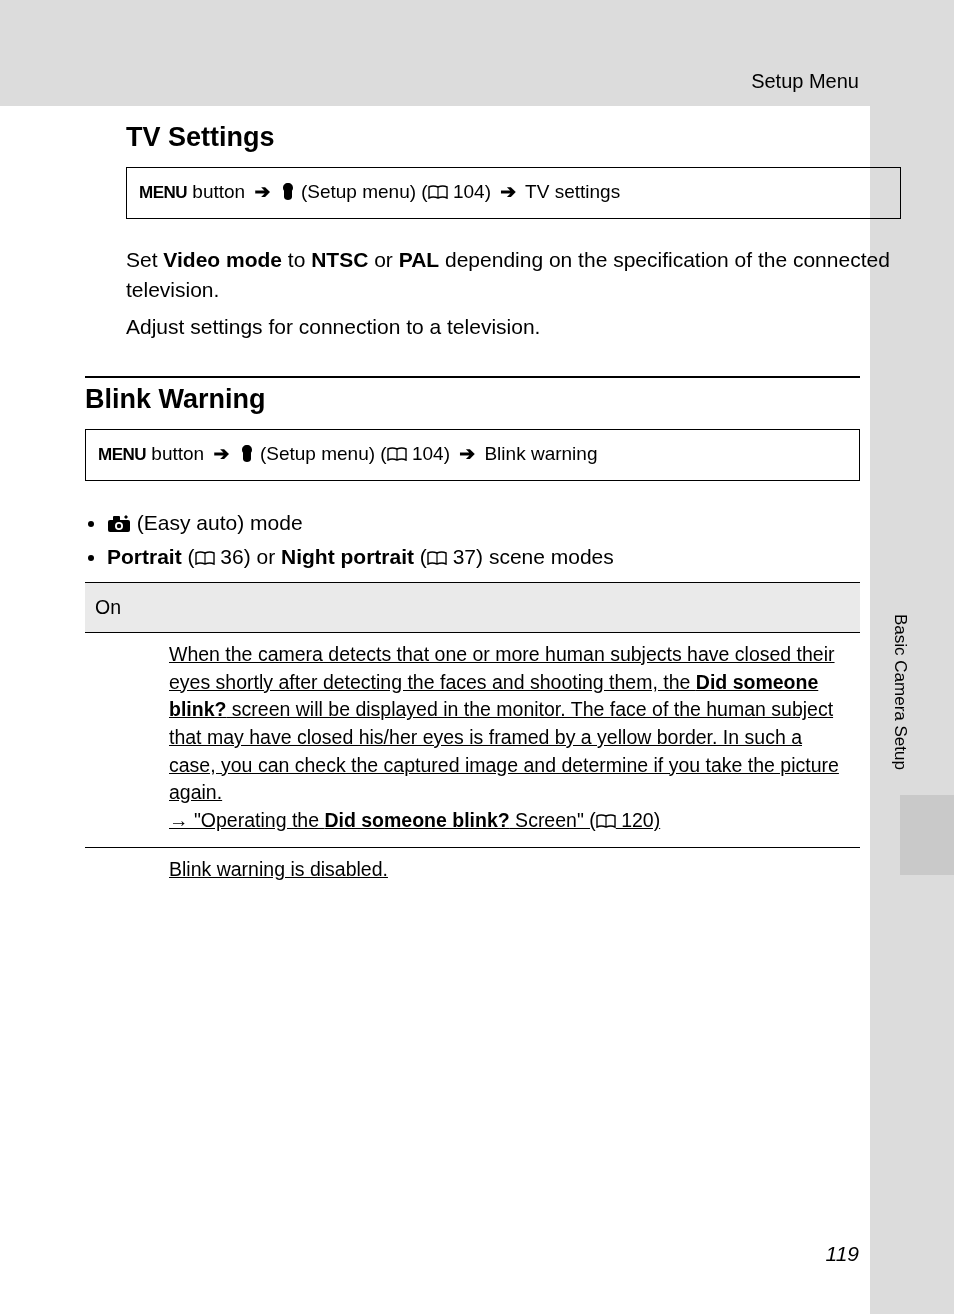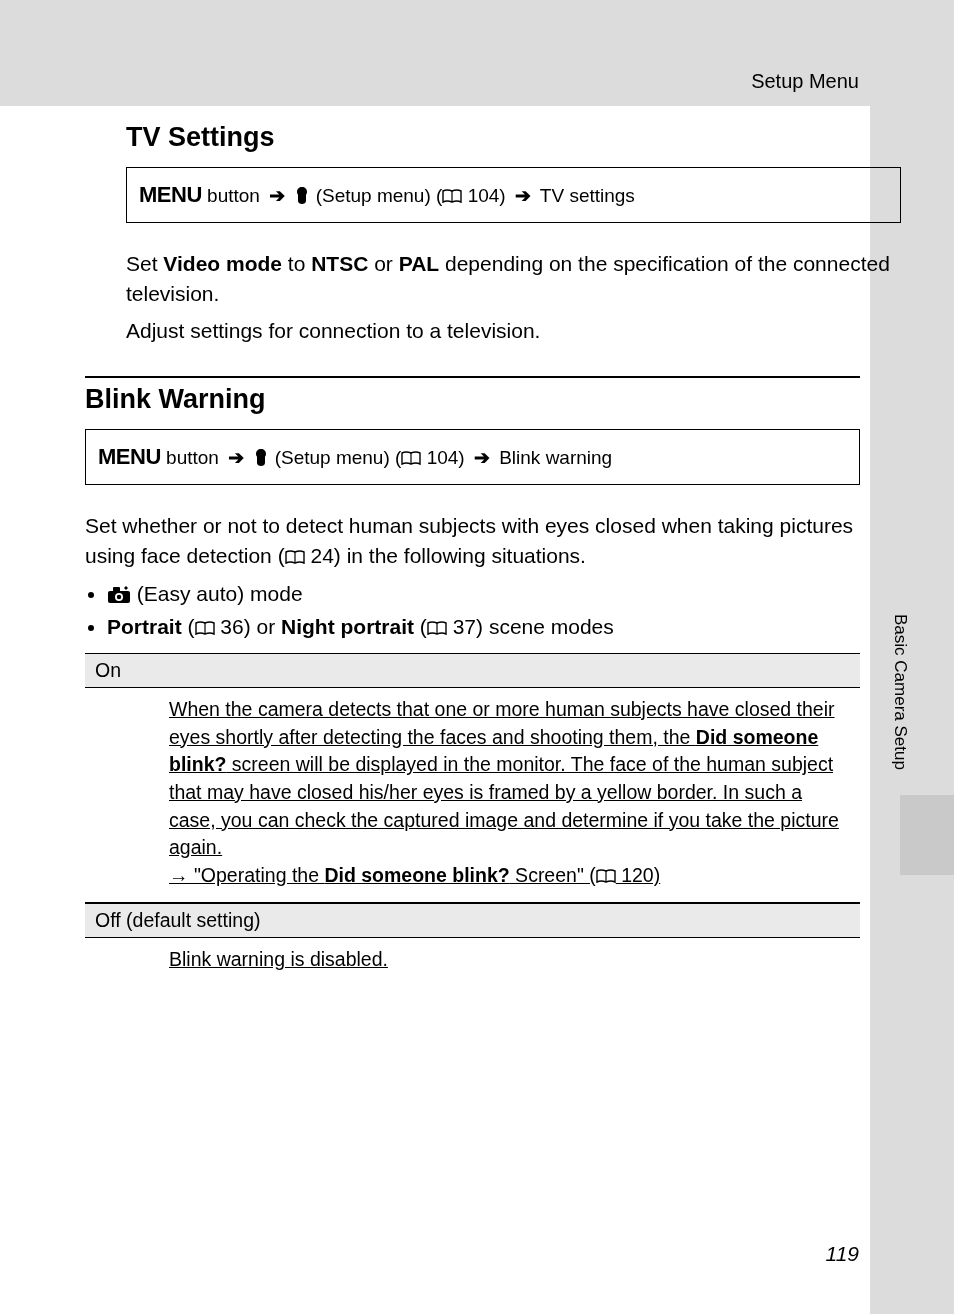--- a/index.html
+++ b/index.html
@@ -69,21 +69,21 @@
     padding:10px 12px;
     font-size:19px;
     margin-bottom:26px;
     line-height:1.5;
   }
   .menu-word {
     font-family: Arial, sans-serif;
     font-weight:600;
     font-stretch:condensed;
     letter-spacing:-0.5px;
-    font-size:22px;
+    font-size:17px;
     text-align:center;
   }
   .arrow { font-weight:700; margin:0 4px; }
   .bookicon {
     display:inline-block;
     width:20px; height:14px;
     position:relative;
     vertical-align:-1px;
   }
   .bookicon svg { width:20px; height:14px; }
@@ -119,21 +119,21 @@
   hr.thick {
     border:none;
     border-top:2px solid #000;
     margin:0;
   }
   .tbl { width:100%; font-size:19.5px; }
   .tbl-head {
     border-top:1px solid #000;
     border-bottom:1px solid #000;
     background:#eaeaea;
-    padding:5px 10px;
+    padding:13px 10px;
   }
   .tbl-body {
     padding:8px 10px 12px 84px;
     line-height:1.42;
     border-bottom:1px solid #000;
     text-decoration:underline;
   }
   .tbl-body.last { border-bottom:none; }
   .pagenum {
     position:absolute;
@@ -180,26 +180,20 @@
     <h2 class="section-title">Blink Warning</h2>
     <div class="nav-box">
       <span class="menu-word">MENU</span><span> button </span><span class="arrow">➔</span>
       <span class="wrench"><svg width="16" height="18" viewBox="0 0 16 18">
             <path d="M8 1 C5 1 3 3 3 6 C3 7 3.3 8 4 8.8 L4 15 C4 17 6 18 8 18 C10 18 12 17 12 15 L12 8.8 C12.7 8 13 7 13 6 C13 3 11 1 8 1 Z M8 3 L8 7 L6 7 L6 3.5 C5.4 4.1 5 5 5 6 C5 7.7 6.3 9 8 9 C9.7 9 11 7.7 11 6 C11 5 10.6 4.1 10 3.5 L10 7 L8 7 Z" fill="#000"></path>
           </svg></span><span> (Setup menu) (</span><span class="bookicon"><svg viewBox="0 0 20 14">
             <path d="M1 2 Q5 0 10 2 Q15 0 19 2 L19 13 Q15 11 10 13 Q5 11 1 13 Z" fill="none" stroke="#000" stroke-width="1.4"></path>
             <line x1="10" y1="2" x2="10" y2="13" stroke="#000" stroke-width="1.2"></line>
           </svg></span><span> 104) </span><span class="arrow">➔</span><span> Blink warning</span>
     </div>
-    <p class="body">
-      <span>Set whether or not to detect human subjects with eyes closed when taking pictures using face detection (</span><span class="bookicon"><svg viewBox="0 0 20 14">
-            <path d="M1 2 Q5 0 10 2 Q15 0 19 2 L19 13 Q15 11 10 13 Q5 11 1 13 Z" fill="none" stroke="#000" stroke-width="1.4"></path>
-            <line x1="10" y1="2" x2="10" y2="13" stroke="#000" stroke-width="1.2"></line>
-          </svg></span><span> 24) in the following situations.</span>
-    </p>
     <ul class="bullets">
       <li>
         <span class="camicon"><svg viewBox="0 0 24 18">
               <rect x="1" y="5" width="22" height="12" rx="2" fill="#000"></rect>
               <rect x="6" y="1" width="7" height="5" rx="1" fill="#000"></rect>
               <circle cx="12" cy="11" r="4" fill="#fff"></circle>
               <circle cx="12" cy="11" r="2.2" fill="#000"></circle>
               <path d="M17 2 L19 0 L21 2 L19 4 Z" fill="#000"></path>
             </svg></span><span> (Easy auto) mode</span>
       </li>
@@ -216,19 +210,18 @@
 
     <div class="tbl">
       <div class="tbl-head">On</div>
       <div class="tbl-body">
         <span>When the camera detects that one or more human subjects have closed their eyes shortly after detecting the faces and shooting them, the </span><span class="bold">Did someone blink?</span><span> screen will be displayed in the monitor. The face of the human subject that may have closed his/her eyes is framed by a yellow border. In such a case, you can check the captured image and determine if you take the picture again.</span><br>
         <span>→ "Operating the </span><span class="bold">Did someone blink?</span><span> Screen" (</span><span class="bookicon"><svg viewBox="0 0 20 14">
               <path d="M1 2 Q5 0 10 2 Q15 0 19 2 L19 13 Q15 11 10 13 Q5 11 1 13 Z" fill="none" stroke="#000" stroke-width="1.4"></path>
               <line x1="10" y1="2" x2="10" y2="13" stroke="#000" stroke-width="1.2"></line>
             </svg></span><span> 120)</span>
       </div>
-      <div class="tbl-head">Off (default setting)</div>
       <div class="tbl-body last">Blink warning is disabled.</div>
     </div>
   </div>
 
   <div class="pagenum">119</div>
 </div>
 
 </body></html>

